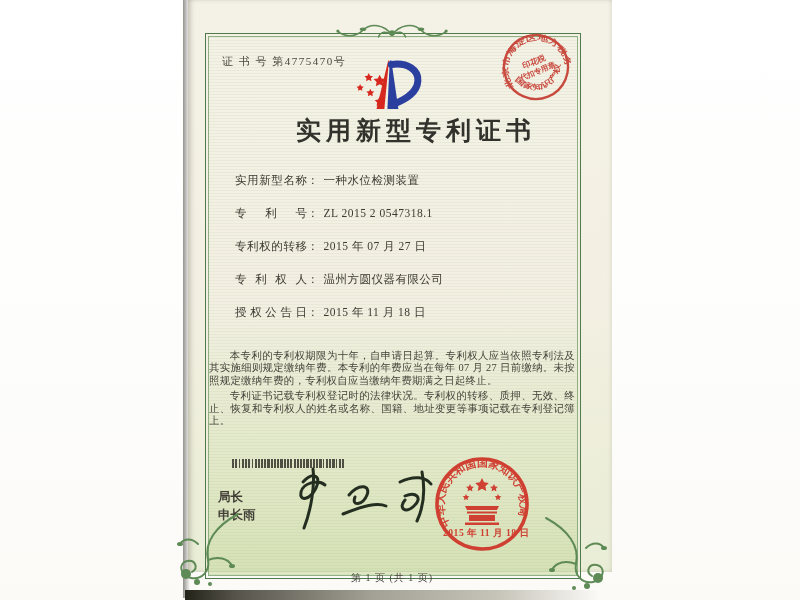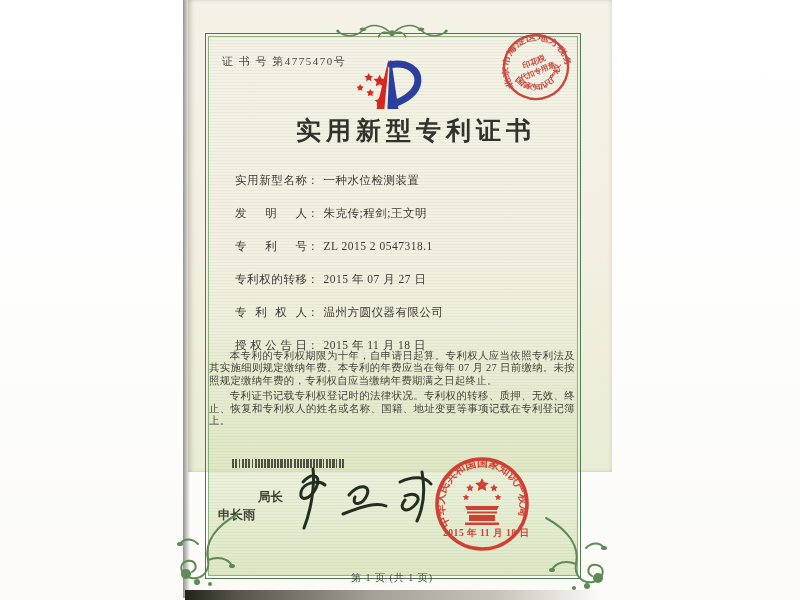--- a/index.html
+++ b/index.html
@@ -4,21 +4,21 @@
 <style>
   html,body{margin:0;padding:0;}
   body{
     width:800px;height:600px;overflow:hidden;position:relative;
     background:#ffffff;
     font-family:"Liberation Serif","DejaVu Serif",serif;
   }
   .photo{position:absolute;inset:0;background:linear-gradient(180deg,#ffffff 0%,#fdfdfc 60%,#fbfaf7 100%);}
   
   .page{
-    position:absolute;left:188px;top:0;width:424px;height:472px;
+    position:absolute;left:188px;top:0;width:424px;height:572px;
     background:linear-gradient(180deg,#f4f1e6 0%,#f3f0e3 50%,#eeeedb 75%,#e9edd6 100%);
     box-shadow:inset 4px 0 6px -3px rgba(90,85,70,.45), inset -2px 0 4px -2px rgba(120,115,100,.25);
   }
   .spine-shadow{position:absolute;left:183px;top:0;width:7px;height:598px;
     background:linear-gradient(90deg,rgba(60,58,50,.55),rgba(60,58,50,0));}
   .book-shadow{position:absolute;left:185px;top:590px;width:415px;height:10px;
     background:linear-gradient(90deg,#232219 0%,#55534a 12%,#a3a095 45%,#c6c3b8 75%,rgba(198,195,184,0) 100%);}
   
   .border-box{
     position:absolute;left:17px;top:33px;width:374px;height:544px;
@@ -43,21 +43,21 @@
   .tax-stamp{position:absolute;left:306px;top:25px;width:84px;height:84px;transform:rotate(-22deg);opacity:.9;}
   .fields{position:absolute;left:47px;top:174px;display:flex;flex-direction:column;gap:21px;
     font-size:11.5px;color:#3c3a32;}
   .field{white-space:nowrap;line-height:12px;}
   .flabel{display:inline-block;width:72px;text-align:justify;text-align-last:justify;}
   .fvalue{margin-left:5px;letter-spacing:.5px;}
   .paras{position:absolute;left:21px;top:350px;width:366px;color:#45433a;}
   .paras p{margin:0 0 3px;font-size:10.4px;line-height:12.4px;text-align:justify;text-indent:2em;letter-spacing:.3px;}
   .barcode{position:absolute;left:44px;top:459px;width:114px;height:9px;opacity:.8;
     background:repeating-linear-gradient(90deg,#2b2a22 0,#2b2a22 1.5px,rgba(0,0,0,0) 1.5px,rgba(0,0,0,0) 3px,#2b2a22 3px,#2b2a22 5.2px,rgba(0,0,0,0) 5.2px,rgba(0,0,0,0) 6.5px);}
-  .director-title{position:absolute;left:30px;top:489px;font-size:12.5px;font-weight:600;color:#403e36;margin-left:40px;}
+  .director-title{position:absolute;left:30px;top:489px;font-size:12.5px;font-weight:600;color:#403e36;}
   .director-name{position:absolute;left:30px;top:507px;font-size:12.5px;font-weight:600;color:#403e36;}
   .signature{position:absolute;left:85px;top:462px;width:185px;height:80px;}
   .seal{position:absolute;left:242px;top:452px;width:104px;height:104px;opacity:.93;}
   .page-num{position:absolute;left:17px;top:549px;width:374px;text-align:center;font-size:10px;color:#4a473f;letter-spacing:1px;margin-top:22px;}
   .orn-top{position:absolute;left:146px;top:20px;width:116px;height:28px;}
   .orn-bl{position:absolute;left:-16px;top:510px;width:72px;height:78px;}
   .orn-br{position:absolute;left:352px;top:512px;width:72px;height:82px;transform:scaleX(-1);}
 </style>
 </head>
 <body>
@@ -121,23 +121,20 @@
       </text>
       <text x="42" y="39" text-anchor="middle" font-size="8" fill="#c4392e" font-weight="bold">印花税</text>
       <text x="42" y="49" text-anchor="middle" font-size="7.4" fill="#c4392e" font-weight="bold">代扣专用章</text>
     </svg>
 
     <div class="fields">
       <div class="field">
         <span class="flabel">实用新型名称</span><span>：</span><span class="fvalue">一种水位检测装置</span>
       </div>
       <div class="field">
-        <span class="flabel">发明人</span><span>：</span><span class="fvalue">朱克传;程剑;王文明</span>
-      </div>
-      <div class="field">
         <span class="flabel">专利号</span><span>：</span><span class="fvalue">ZL 2015 2 0547318.1</span>
       </div>
       <div class="field">
         <span class="flabel">专利权的转移</span><span>：</span><span class="fvalue">2015 年 07 月 27 日</span>
       </div>
       <div class="field">
         <span class="flabel">专利权人</span><span>：</span><span class="fvalue">温州方圆仪器有限公司</span>
       </div>
       <div class="field">
         <span class="flabel">授权公告日</span><span>：</span><span class="fvalue">2015 年 11 月 18 日</span>

